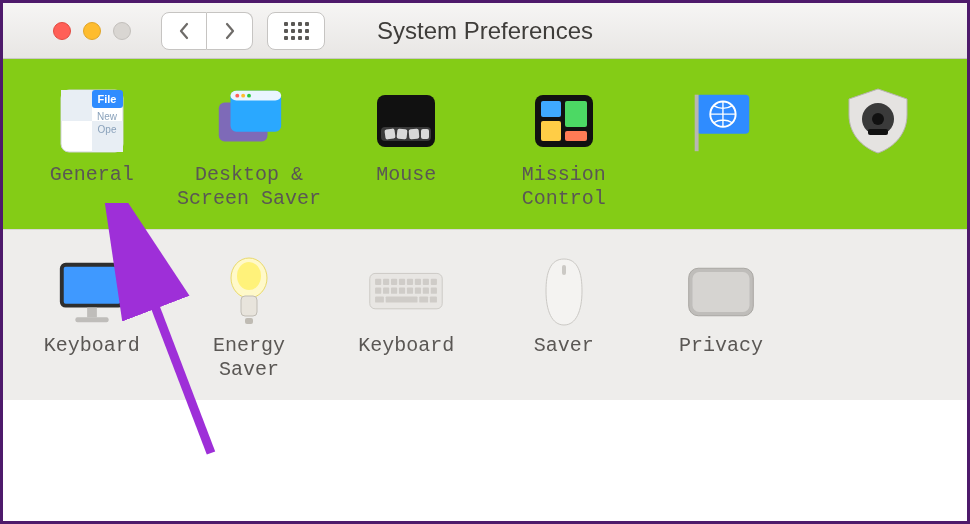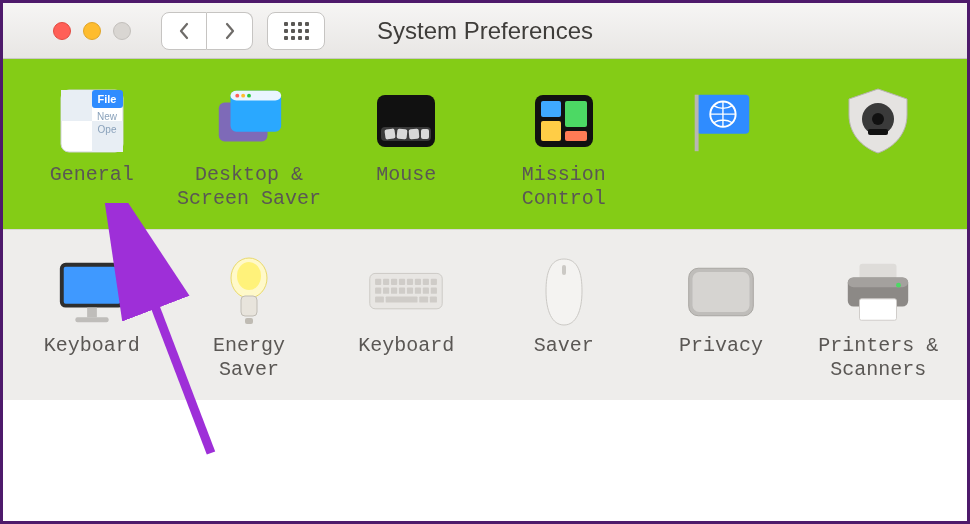--- a/index.html
+++ b/index.html
@@ -261,32 +261,20 @@
   <div class="pref">
     <div class="icon">
       <svg width="80" height="62" viewBox="0 0 80 62">
         <rect x="6" y="6" width="68" height="50" rx="10" fill="#bfbdba" stroke="#a7a4a0"></rect>
         <rect x="10" y="10" width="60" height="42" rx="7" fill="#d6d4d1"></rect>
       </svg>
     </div>
     <div class="lbl">Privacy</div>
   </div>
 
-  <div class="pref">
-    <div class="icon">
-      <svg width="78" height="70" viewBox="0 0 78 70">
-        <rect x="20" y="6" width="38" height="16" rx="3" fill="#dedcd9"></rect>
-        <rect x="8" y="20" width="62" height="30" rx="6" fill="#8c8986"></rect>
-        <rect x="8" y="20" width="62" height="10" rx="6" fill="#a4a19e"></rect>
-        <rect x="20" y="42" width="38" height="22" rx="2" fill="#fff" stroke="#cfccc8"></rect>
-        <circle cx="60" cy="28" r="2.5" fill="#4cd964"></circle>
-      </svg>
-    </div>
-    <div class="lbl">Printers &amp;<br>Scanners</div>
-  </div>
 
 </div>
 
 <svg class="arrow-annot" width="160" height="260" viewBox="0 0 160 260">
   <defs>
     <marker id="ah" markerWidth="18" markerHeight="18" refX="9" refY="4" orient="auto">
       <path d="M0 0 L18 4 L0 8 Z" fill="#9e2fd8"></path>
     </marker>
   </defs>
   <line x1="130" y1="250" x2="46" y2="30" stroke="#9e2fd8" stroke-width="9" marker-end="url(#ah)"></line>

